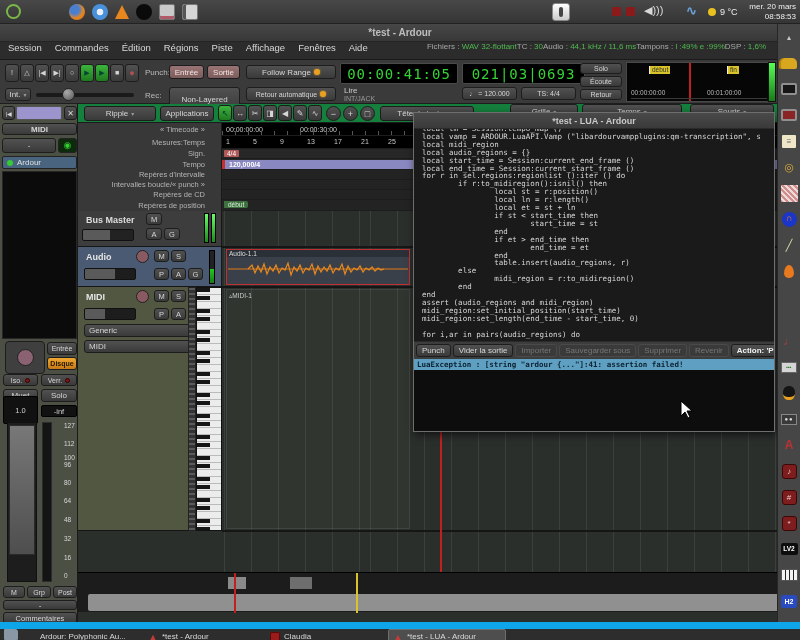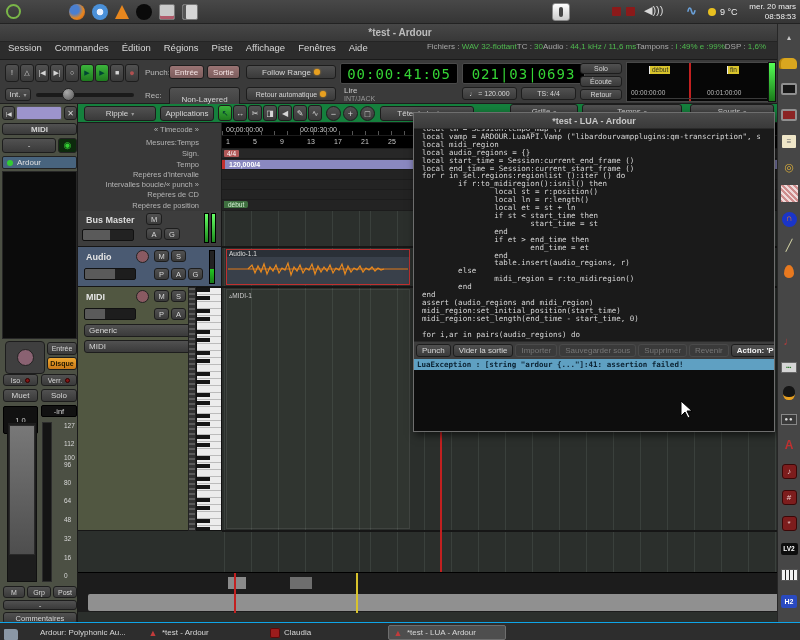--- a/index.html
+++ b/index.html
@@ -48,21 +48,21 @@
 
 #mixer{left:0;top:104px;width:78px;height:518px;background:#4c5044;border-right:1px solid #1a1a1a;z-index:5}
 .fadscale span{position:absolute;left:10px;font-size:6.5px;color:#d8d8d8}
 .fadscale span:nth-child(1){top:-2px}.fadscale span:nth-child(2){top:16px}
 .fadscale span:nth-child(3){top:30px}.fadscale span:nth-child(4){top:37px}
 .fadscale span:nth-child(5){top:55px}.fadscale span:nth-child(6){top:73px}
 .fadscale span:nth-child(7){top:92px}.fadscale span:nth-child(8){top:111px}
 .fadscale span:nth-child(9){top:130px}.fadscale span:nth-child(10){top:148px}
 
 #editor{left:78px;top:123px;width:722px;height:499px;background:#2b2f2c;overflow:hidden}
-.rlabels div{font-size:7.5px;color:#b4b4b4;text-align:right;padding-right:22px;overflow:hidden;white-space:nowrap}
+.rlabels div{font-size:7.5px;color:#b4b4b4;text-align:right;padding-right:16px;overflow:hidden;white-space:nowrap}
 .rlabels div:nth-child(1){height:13px;line-height:13px}
 .rlabels div:nth-child(2){height:13px;line-height:13px}
 .rlabels div:nth-child(3){height:10px;line-height:10px}
 .rlabels div:nth-child(4){height:11px;line-height:11px}
 .rlabels div:nth-child(5){height:10px;line-height:10px}
 .rlabels div:nth-child(6){height:10px;line-height:10px}
 .rlabels div:nth-child(7){height:10px;line-height:10px}
 .rlabels div:nth-child(8){height:11px;line-height:11px}
 .ruler{position:absolute;left:144px;width:578px;border-bottom:1px solid #1c1c1c}
 .barnums span{display:inline-block;width:27px;font-size:7px;color:#c8c8c8;vertical-align:top}
@@ -93,21 +93,21 @@
 .i-guitar .g{color:#c23b3b;font-size:11px;font-weight:bold}
 .i-dev .g{width:16px;height:11px;background:#d5d5d5;border:1px solid #666;font-size:5px;color:#2a7a2a;line-height:9px}
 .i-tux .g{width:12px;height:14px;background:#151515;border-radius:45%;border-bottom:3px solid #e8a020}
 .i-tape .g{width:16px;height:11px;background:#3a3a3a;border:1px solid #888;color:#ddd;font-size:6px;line-height:9px;letter-spacing:1px}
 .i-ardour .g{color:#c03030;font-size:12px;font-weight:bold}
 .i-red .g{width:15px;height:15px;background:#7d1d1d;border:1px solid #3a0808;border-radius:3px;color:#e8c8c8;font-size:8px;line-height:14px}
 .i-lv2 .g{width:17px;height:12px;background:#0d0d0d;color:#fff;font-size:6.5px;font-weight:bold;line-height:12px;border-radius:2px}
 .i-piano .g{width:17px;height:12px;background:repeating-linear-gradient(90deg,#f2f2f2 0 3px,#222 3px 4px);border:1px solid #555}
 .i-h2 .g{width:16px;height:13px;background:#2a4ac0;color:#fff;font-size:7px;font-weight:bold;line-height:13px;border-radius:2px}
 
-#taskbar{left:0;top:622px;width:800px;height:18px;background:#2d2d2d;border-top:1px solid #0ea5e9;z-index:50;display:flex;align-items:flex-end}
+#taskbar{left:0;top:622px;width:800px;height:18px;background:#2d2d2d;border-top:7px solid #0ea5e9;z-index:50;display:flex;align-items:flex-start}
 .task{width:118px;height:15px;margin-left:4px;display:flex;align-items:center;gap:4px;padding:0 4px;border-radius:2px;font-size:8px;color:#d8d8d8;white-space:nowrap;overflow:hidden}
 .task.active{background:#4e4e4e;border:1px solid #6e6e6e}
 .ticon{width:10px;height:10px;border-radius:50%;flex-shrink:0}
 .task.ic-ardour .ticon{border-radius:0;background:transparent;color:#c23b3b;font-weight:bold;font-size:9px;line-height:10px;text-align:center}
 .task.ic-ardour .ticon::before{content:"▲"}
 .task.ic-claudia .ticon{border-radius:2px;background:#9c1c1c;box-shadow:inset 0 0 0 1px #5a0a0a}
 </style>
 </head>
 <body>
 
@@ -237,21 +237,21 @@
     <div class="btn abs" style="left:3px;top:270px;width:35px;height:12px;font-size:7px">
         <span>Iso.</span>
         <span class="redled"></span>
       </div>
     <div class="btn abs" style="left:41px;top:270px;width:36px;height:12px;font-size:7px">
         <span>Verr.</span>
         <span class="redled"></span>
       </div>
     <div class="btn abs" style="left:3px;top:285px;width:35px;height:13px">Muet</div>
     <div class="btn abs" style="left:41px;top:285px;width:36px;height:13px">Solo</div>
-    <div class="disp abs" style="left:3px;top:302px;width:35px;height:28px">1.0</div>
+    <div class="disp abs" style="left:3px;top:292px;width:35px;height:28px">1.0</div>
     <div class="disp abs" style="left:41px;top:301px;width:36px;height:12px">-inf</div>
     <div class="abs" style="left:7px;top:318px;width:30px;height:160px;background:#1d1d1d;border:1px solid #111"></div>
     <div class="abs" style="left:9px;top:321px;width:26px;height:130px;background:linear-gradient(#787878,#4e4e4e);border:1px solid #2a2a2a"></div>
     <div class="abs" style="left:42px;top:318px;width:10px;height:160px;background:#141414;border:1px solid #2c2c2c"></div>
     <div class="abs fadscale" style="left:54px;top:320px;width:24px;height:160px">
         <span>127</span>
         <span>112</span>
         <span>100</span>
         <span>96</span>
         <span>80</span>

